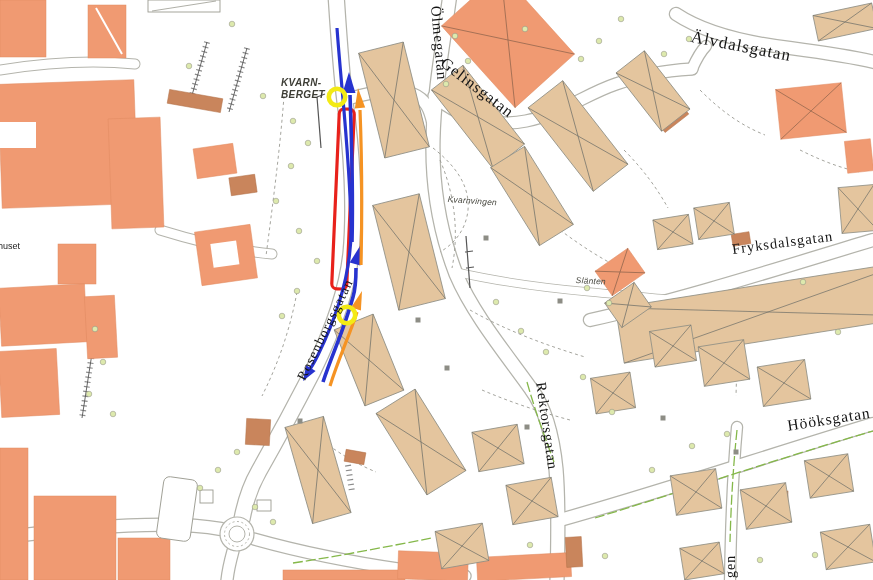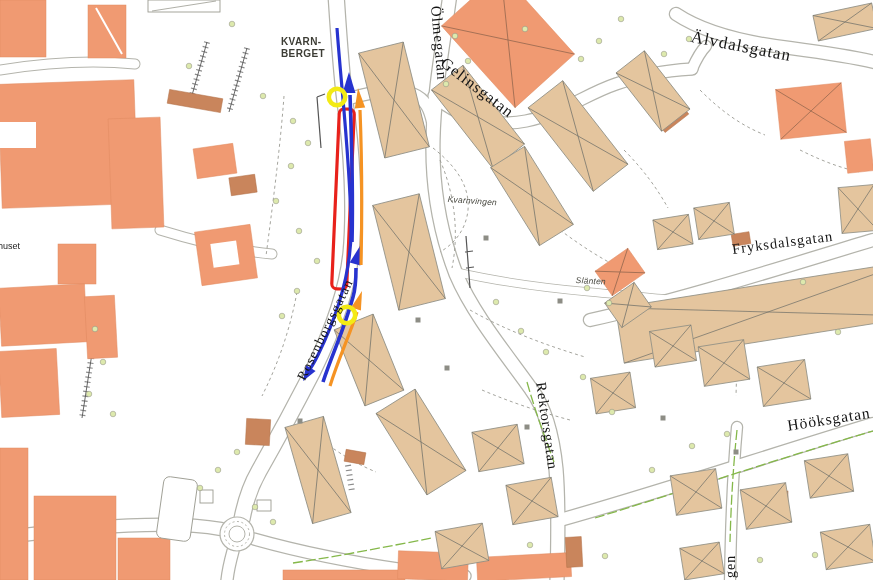--- a/index.html
+++ b/index.html
@@ -2,22 +2,22 @@
 <html><head>
 <meta charset="utf-8">
 <style>
   html,body{margin:0;padding:0;background:#fff;}
   #stage{position:relative;width:873px;height:580px;overflow:hidden;background:#fff;
          font-family:"Liberation Sans",sans-serif;}
   #stage svg{position:absolute;left:0;top:0;}
   .lbl{position:absolute;white-space:nowrap;pointer-events:none;color:#141414;}
   .street{font-family:"Liberation Serif",serif;letter-spacing:1px;}
   .place{font-family:"Liberation Sans",sans-serif;font-style:italic;font-size:8.5px;color:#4a4a42;letter-spacing:.2px;}
-  .area{font-family:"Liberation Sans",sans-serif;font-weight:600;
-        font-size:10px;color:#3d3d35;letter-spacing:.4px;line-height:1.2;}
+  .area{font-family:"Liberation Sans",sans-serif;font-style:italic;font-weight:600;
+        font-size:10px;color:#3d3d35;letter-spacing:.4px;line-height:1.2;margin-top:41px;}
   
   .bs{fill:#f09a72;stroke:#e08a60;stroke-width:.5;}
   .bb{fill:#c9855c;stroke:#b06f46;stroke-width:.5;}
   .bt rect{fill:#e4c59e;stroke:#8f8f85;stroke-width:.8;}
   .bt path{stroke:#72726a;stroke-width:.7;fill:none;}
   .bw{fill:#ffffff;stroke:#9b9b91;stroke-width:.9;}
   .bx{stroke:#9a6a50;stroke-width:.8;fill:none;}
   .casing{stroke:#b4b4ac;fill:none;stroke-linecap:round;}
   .roadfill{stroke:#ffffff;fill:none;stroke-linecap:round;}
   .dash{stroke:#9a9a92;stroke-width:.9;fill:none;stroke-dasharray:3 3;}

